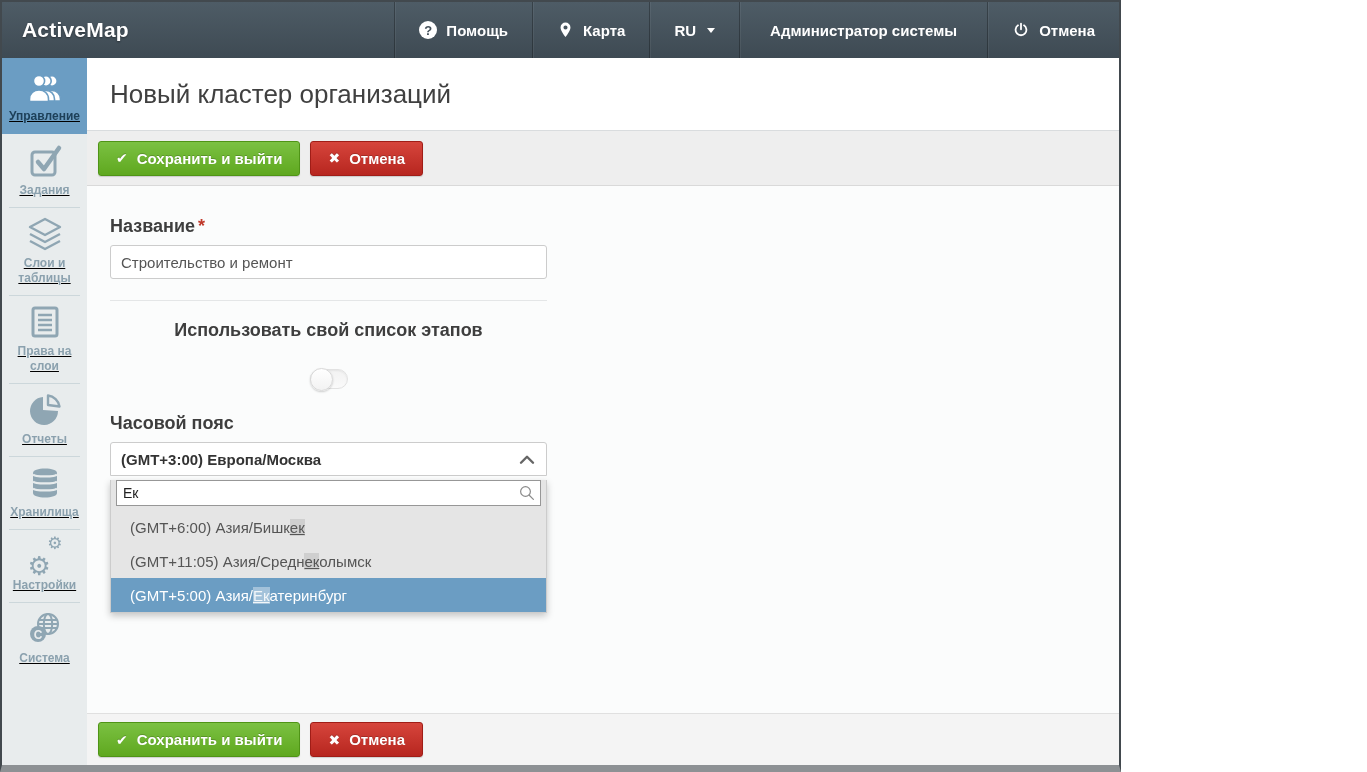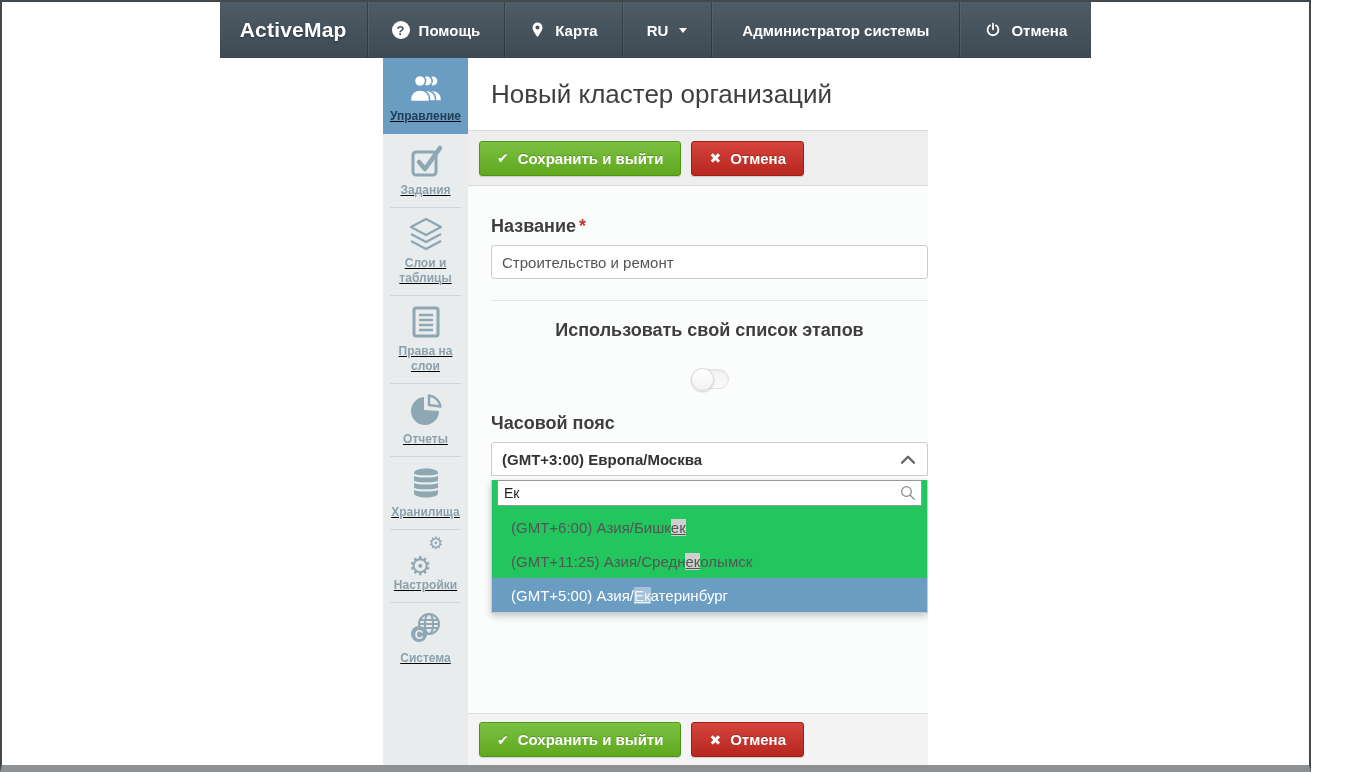--- a/index.html
+++ b/index.html
@@ -1,25 +1,24 @@
 <!DOCTYPE html>
 <html lang="ru"><head>
 <meta charset="utf-8">
 <style>
   * { box-sizing: border-box; margin: 0; padding: 0; }
   html,body { width:1367px; height:772px; overflow:hidden; }
   body { font-family: "Liberation Sans", "DejaVu Sans", sans-serif; }
 
   .app {
-    width:1311px; height:772px;
+    width:1121px; height:772px;
     border:2px solid #42494e;
     border-bottom:7px solid #8d9194;
     display:flex; flex-direction:column;
     background:#fff;
-    align-items:center;
   }
 
   
   .topbar {
     height:56px; flex:0 0 56px;
     background:linear-gradient(#4e5c66,#3e4a53);
     display:flex; align-items:stretch; color:#fff;
   }
   .logo {
     font-size:21px; font-weight:bold; letter-spacing:.2px;
@@ -124,21 +123,21 @@
 
   
   .select-wrap { position:relative; }
   .select-head {
     height:34px; border:1px solid #cccccc; border-radius:3px 3px 0 0; background:#fff;
     display:flex; align-items:center; padding:0 10px; cursor:pointer;
   }
   .select-value { font-size:15px; font-weight:bold; color:#333; }
   .select-head svg { margin-left:auto; }
   .select-panel {
-    border:1px solid #cccccc; border-top:0; background:#22c55e;
+    border:1px solid #cccccc; border-top:0; background:#e5e5e5;
     box-shadow:0 3px 7px rgba(0,0,0,.22);
   }
   .search-row { position:relative; margin:4px 5px; }
   .search-input {
     width:100%; height:26px; border:1px solid #979797; background:#fff;
     padding:0 26px 0 6px; font-size:14px; color:#222; outline:none;
     font-family:"Liberation Sans", sans-serif;
   }
   .search-row svg { position:absolute; right:5px; top:4px; }
   .option {
@@ -332,21 +331,21 @@
             <div class="select-panel">
               <div class="search-row">
                 <input class="search-input" type="text" autofocus="" value="Ек" style="">
                 <svg width="18" height="18" viewBox="0 0 24 24" fill="none" stroke="#8a8a8a" stroke-width="1.6" stroke-linecap="round">
                     <circle cx="10" cy="10" r="6.5"></circle>
                     <path d="M15 15l5.5 5.5"></path>
                   </svg>
               </div>
 
               <div class="option"><span>(GMT+6:00) Азия/Бишк</span><span class="hl">ек</span><span></span></div>
-              <div class="option"><span>(GMT+11:25) Азия/Средн</span><span class="hl">ек</span><span>олымск</span></div>
+              <div class="option"><span>(GMT+11:05) Азия/Средн</span><span class="hl">ек</span><span>олымск</span></div>
               <div class="option selected"><span>(GMT+5:00) Азия/</span><span class="hl">Ек</span><span>атеринбург</span></div>
             </div>
           </div>
 
         </div>
       </div>
 
       <div class="action-bar bottom">
         <div class="btn btn-green">
           <span class="ico">✔</span>

